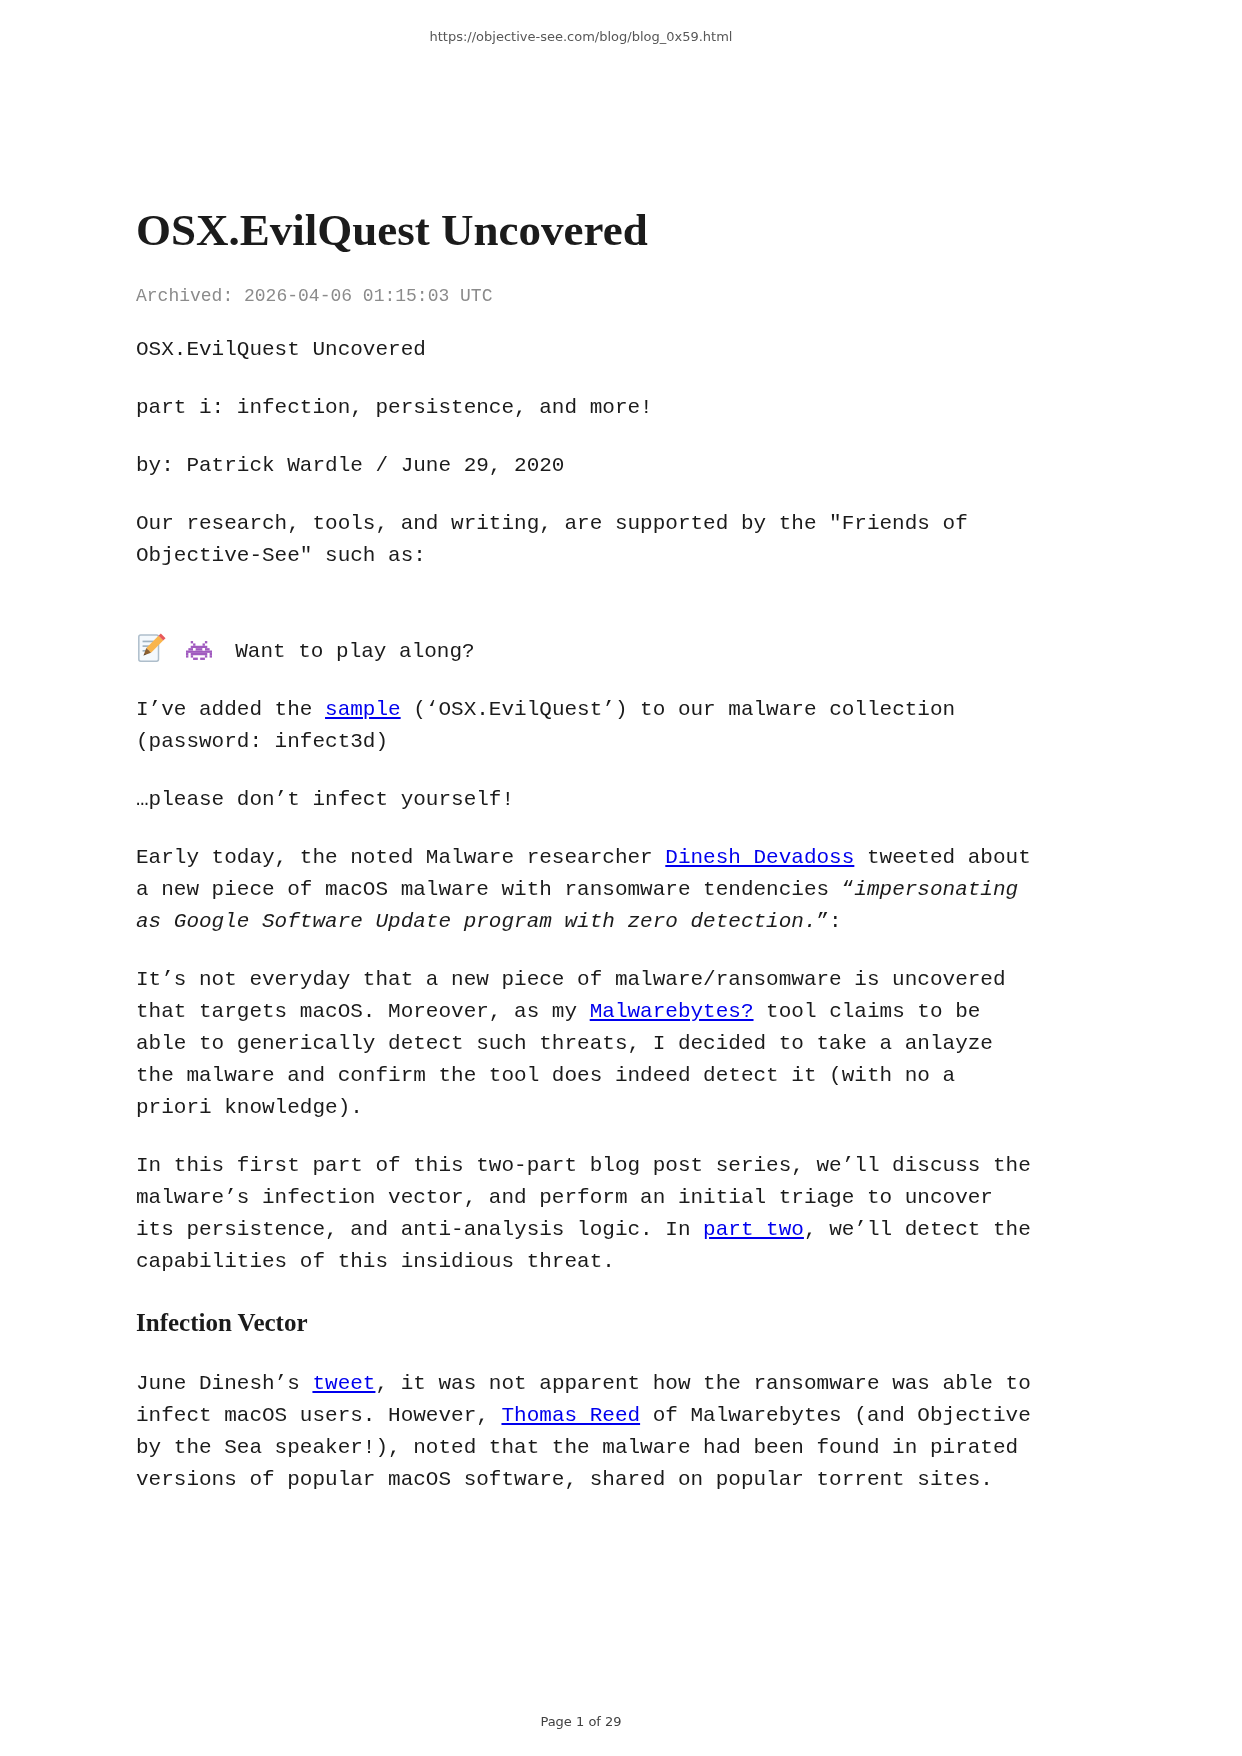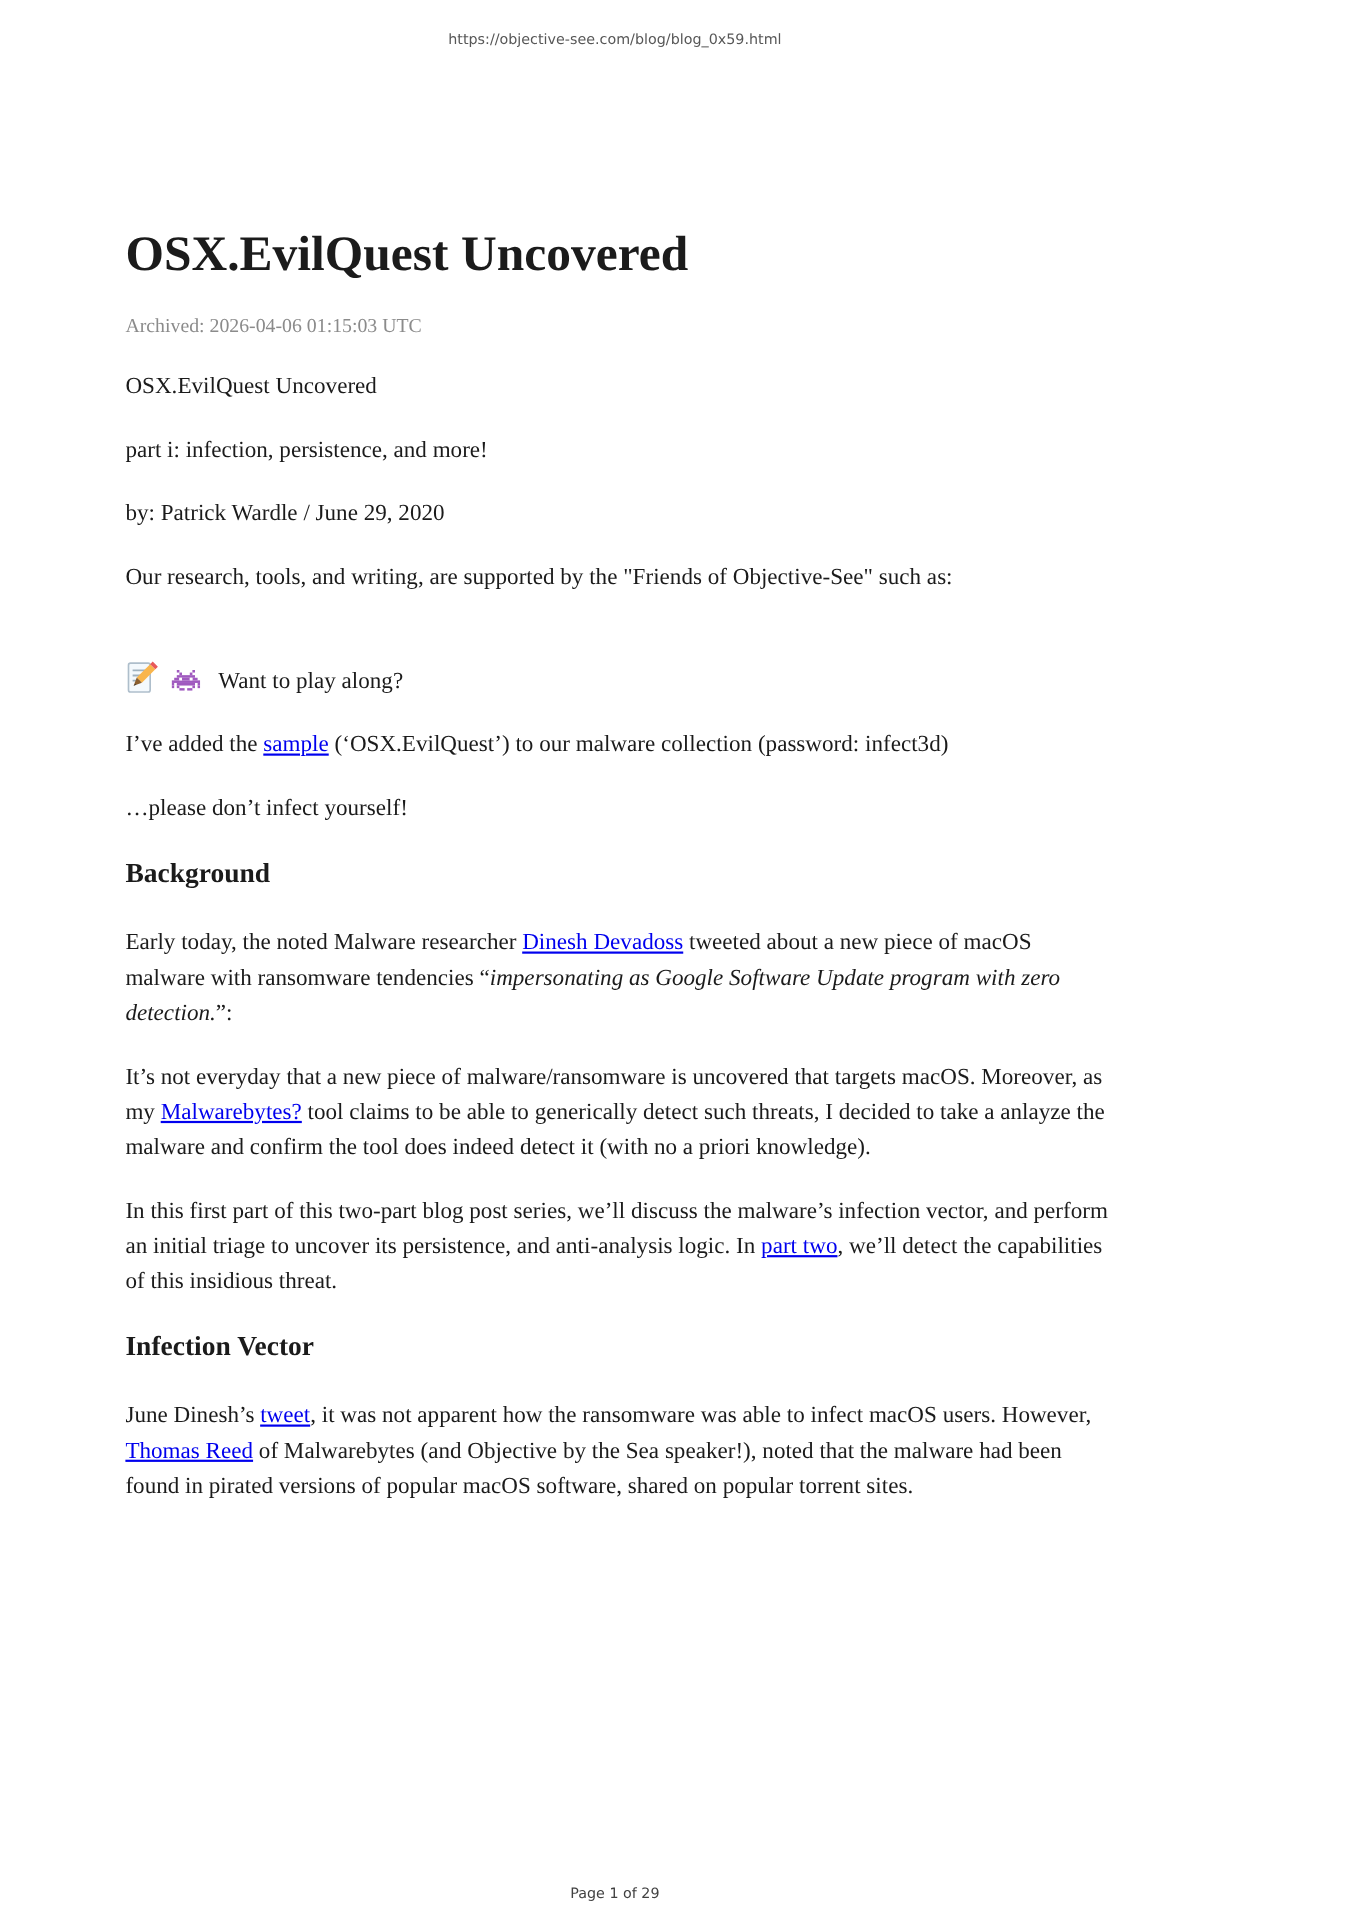--- a/index.html
+++ b/index.html
@@ -4,20 +4,21 @@
 <style>
   html, body { margin: 0; padding: 0; background: #ffffff; }
   .sheet {
     position: relative;
     width: 1118px;
     height: 1756px;
     background: #ffffff;
     overflow: hidden;
     font-family: "Liberation Serif", serif;
     color: #1b1b1b;
+    margin-left: 22px;
   }
   .print-chrome {
     position: absolute;
     left: 0;
     right: 0;
     text-align: center;
     font-family: "DejaVu Sans", "Liberation Sans", sans-serif;
   }
   .header-url { top: 29px; font-size: 13px; color: #575757; }
   .footer-page { top: 1714px; font-size: 13px; color: #414141; }
@@ -30,21 +31,21 @@
     font-size: 21px;
     line-height: 32px;
   }
   .content h1 {
     font-size: 45px;
     line-height: 54px;
     margin: 0;
     font-weight: bold;
     color: #1b1b1b;
   }
-  .content p { margin: 26px 0; }
+  .content p { margin: 26px 0; font-family: Liberation Mono, monospace; }
   .archived {
     font-size: 18px;
     line-height: 24px;
     color: #8b8b8b;
     margin: 27px 0 26px 0 !important;
   }
   .content h2 {
     font-size: 25px;
     line-height: 30px;
     margin: 30px 0;
@@ -119,21 +120,20 @@
           <rect x="14" y="6" width="2" height="2" fill="#ffffff"></rect>
         </svg>
       </span>
       <span class="play-text">Want to play along?</span>
     </p>
 
     <p><span>I’ve added the </span><a href="#">sample</a><span> (‘OSX.EvilQuest’) to our malware collection (password: infect3d)</span></p>
 
     <p><span>…please don’t infect yourself!</span></p>
 
-    <h2>Background</h2>
 
     <p><span>Early today, the noted Malware researcher </span><a href="#">Dinesh Devadoss</a><span> tweeted about a new piece of macOS malware with ransomware tendencies “</span><em>impersonating as Google Software Update program with zero detection.</em><span>”:</span></p>
 
     <p><span>It’s not everyday that a new piece of malware/ransomware is uncovered that targets macOS. Moreover, as my </span><a href="#">Malwarebytes?</a><span> tool claims to be able to generically detect such threats, I decided to take a anlayze the malware and confirm the tool does indeed detect it (with no a priori knowledge).</span></p>
 
     <p><span>In this first part of this two-part blog post series, we’ll discuss the malware’s infection vector, and perform an initial triage to uncover its persistence, and anti-analysis logic. In </span><a href="#">part two</a><span>, we’ll detect the capabilities of this insidious threat.</span></p>
 
     <h2>Infection Vector</h2>
 
     <p><span>June Dinesh’s </span><a href="#">tweet</a><span>, it was not apparent how the ransomware was able to infect macOS users. However, </span><a href="#">Thomas Reed</a><span> of Malwarebytes (and Objective by the Sea speaker!), noted that the malware had been found in pirated versions of popular macOS software, shared on popular torrent sites.</span></p>

